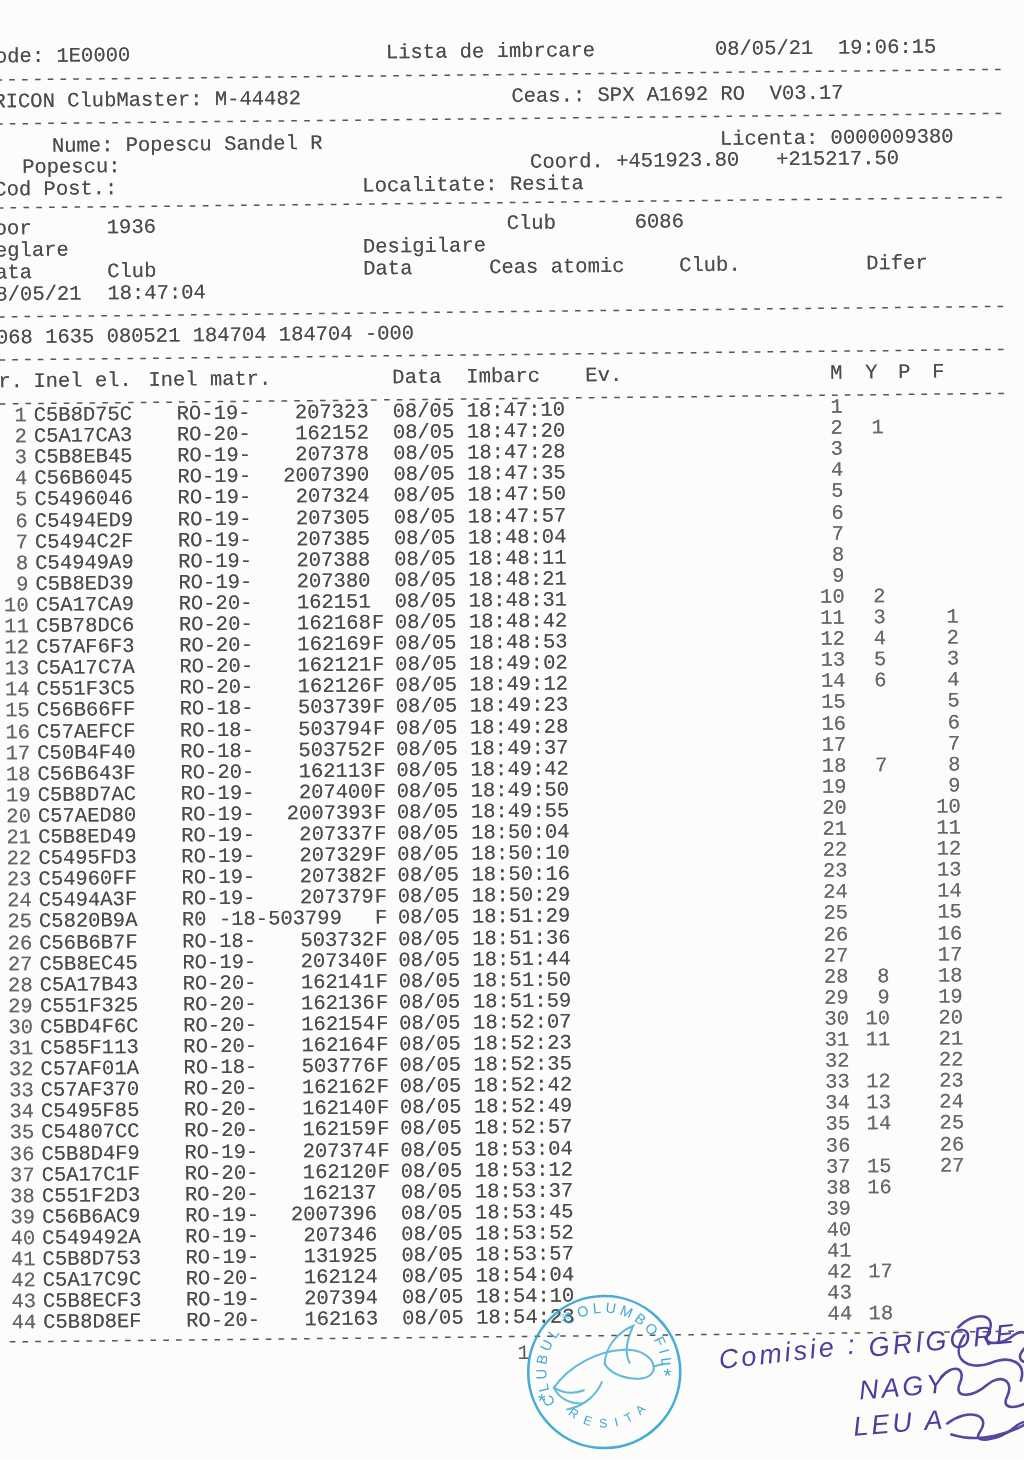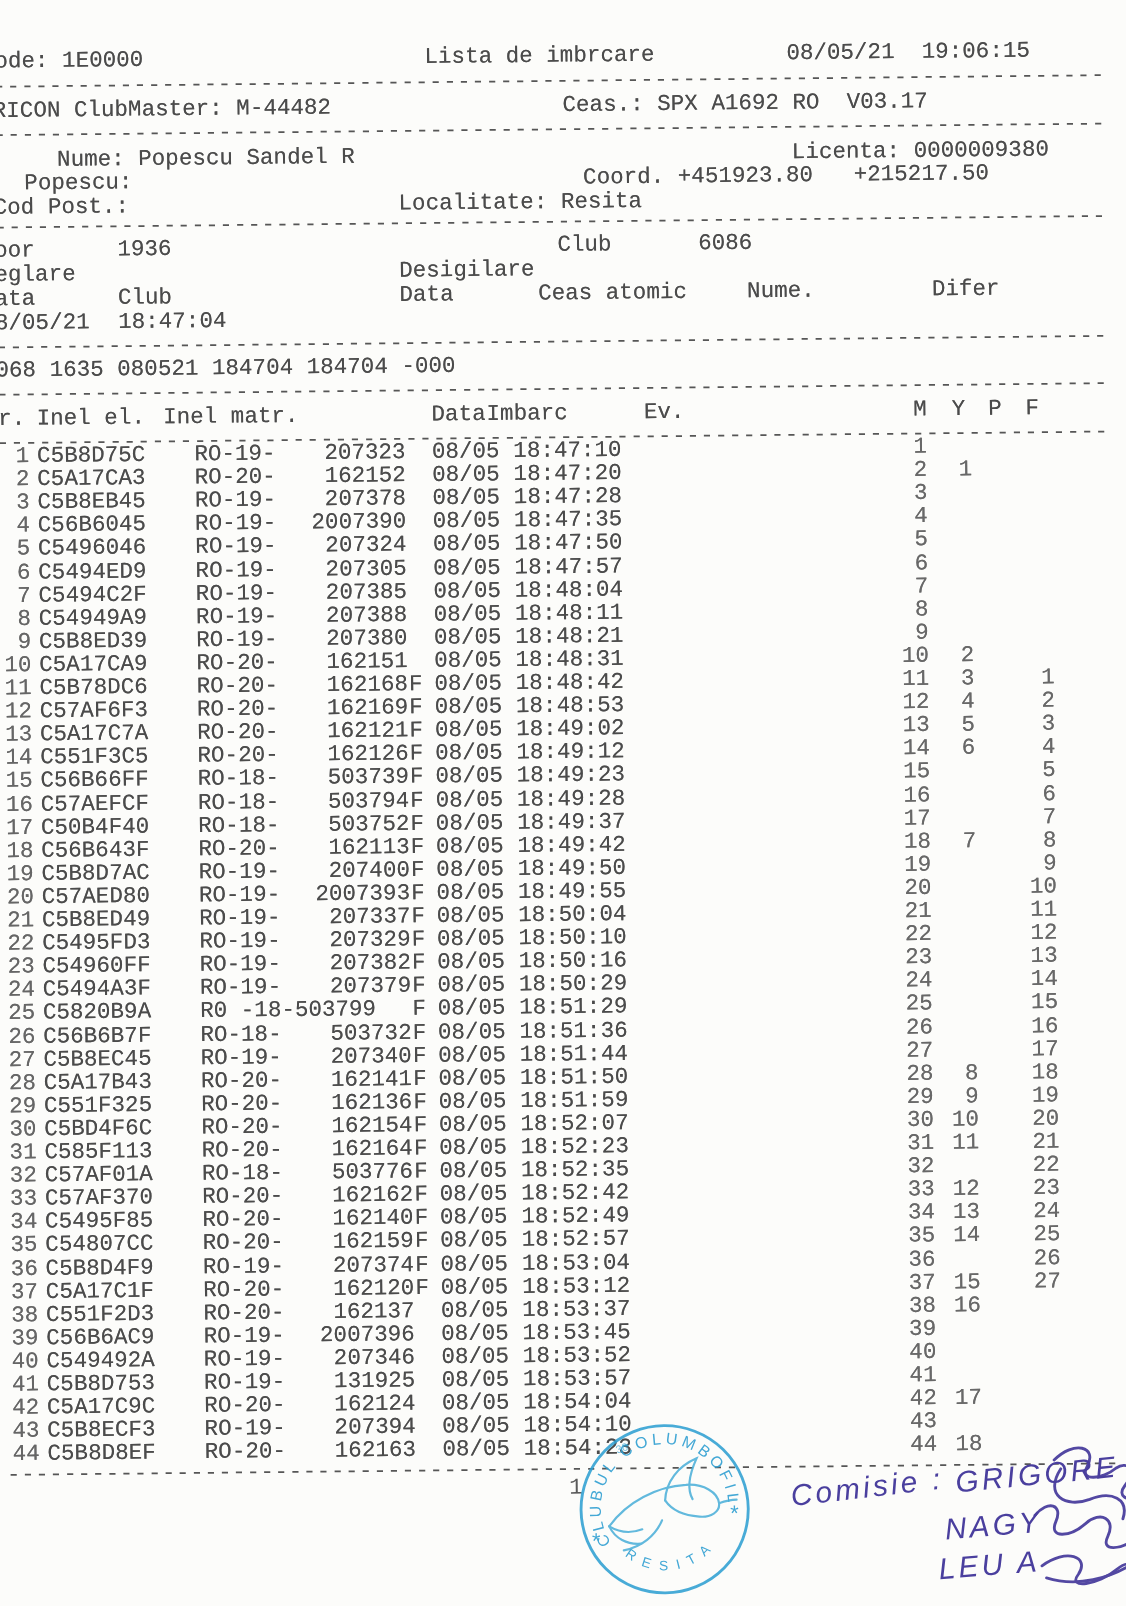--- a/index.html
+++ b/index.html
@@ -68,38 +68,38 @@
     </div>
     <div class="ln soft" style="left:0; top:235px; width:1010px;">
       <span class="frag" style="left:0;">eglare</span>
       <span class="frag" style="left:368px;">Desigilare</span>
     </div>
     <div class="ln soft" style="left:0; top:257px; width:1010px;">
       <span class="frag" style="left:0;">ata</span>
       <span class="frag" style="left:112px;">Club</span>
       <span class="frag" style="left:368px;">Data</span>
       <span class="frag" style="left:494px;">Ceas atomic</span>
-      <span class="frag" style="left:684px;">Nume.</span>
-      <span class="frag" style="left:852px;">Difer</span>
+      <span class="frag" style="left:684px;">Club.</span>
+      <span class="frag" style="left:871px;">Difer</span>
     </div>
     <div class="ln soft" style="left:0; top:279px; width:1010px;">
       <span class="frag" style="left:0;">8/05/21</span>
       <span class="frag" style="left:112px;">18:47:04</span>
     </div>
     <div class="ln dash" style="left:0; top:301px;">----------------------------------------------------------------------------------</div>
 
     <div class="ln soft" style="left:0; top:322px;">068 1635 080521 184704 184704 -000</div>
     <div class="ln dash" style="left:0; top:344px;">----------------------------------------------------------------------------------</div>
 
     <div class="ln soft" style="left:0; top:366px; width:1010px;">
       <span class="frag" style="left:2px;">r.</span>
       <span class="frag" style="left:37px;">Inel el.</span>
       <span class="frag" style="left:152px;">Inel matr.</span>
       <span class="frag" style="left:396px;">Data</span>
-      <span class="frag" style="left:446px;">Imbarc</span>
+      <span class="frag" style="left:470px;">Imbarc</span>
       <span class="frag" style="left:589px;">Ev.</span>
       <span class="frag" style="left:834px;">M</span>
       <span class="frag" style="left:869px;">Y</span>
       <span class="frag" style="left:902px;">P</span>
       <span class="frag" style="left:936px;">F</span>
     </div>
     <div class="ln dash" style="left:0; top:388px;">----------------------------------------------------------------------------------</div>
 
     <div id="rows">
         <div class="row soft" style="top: 400px;">

